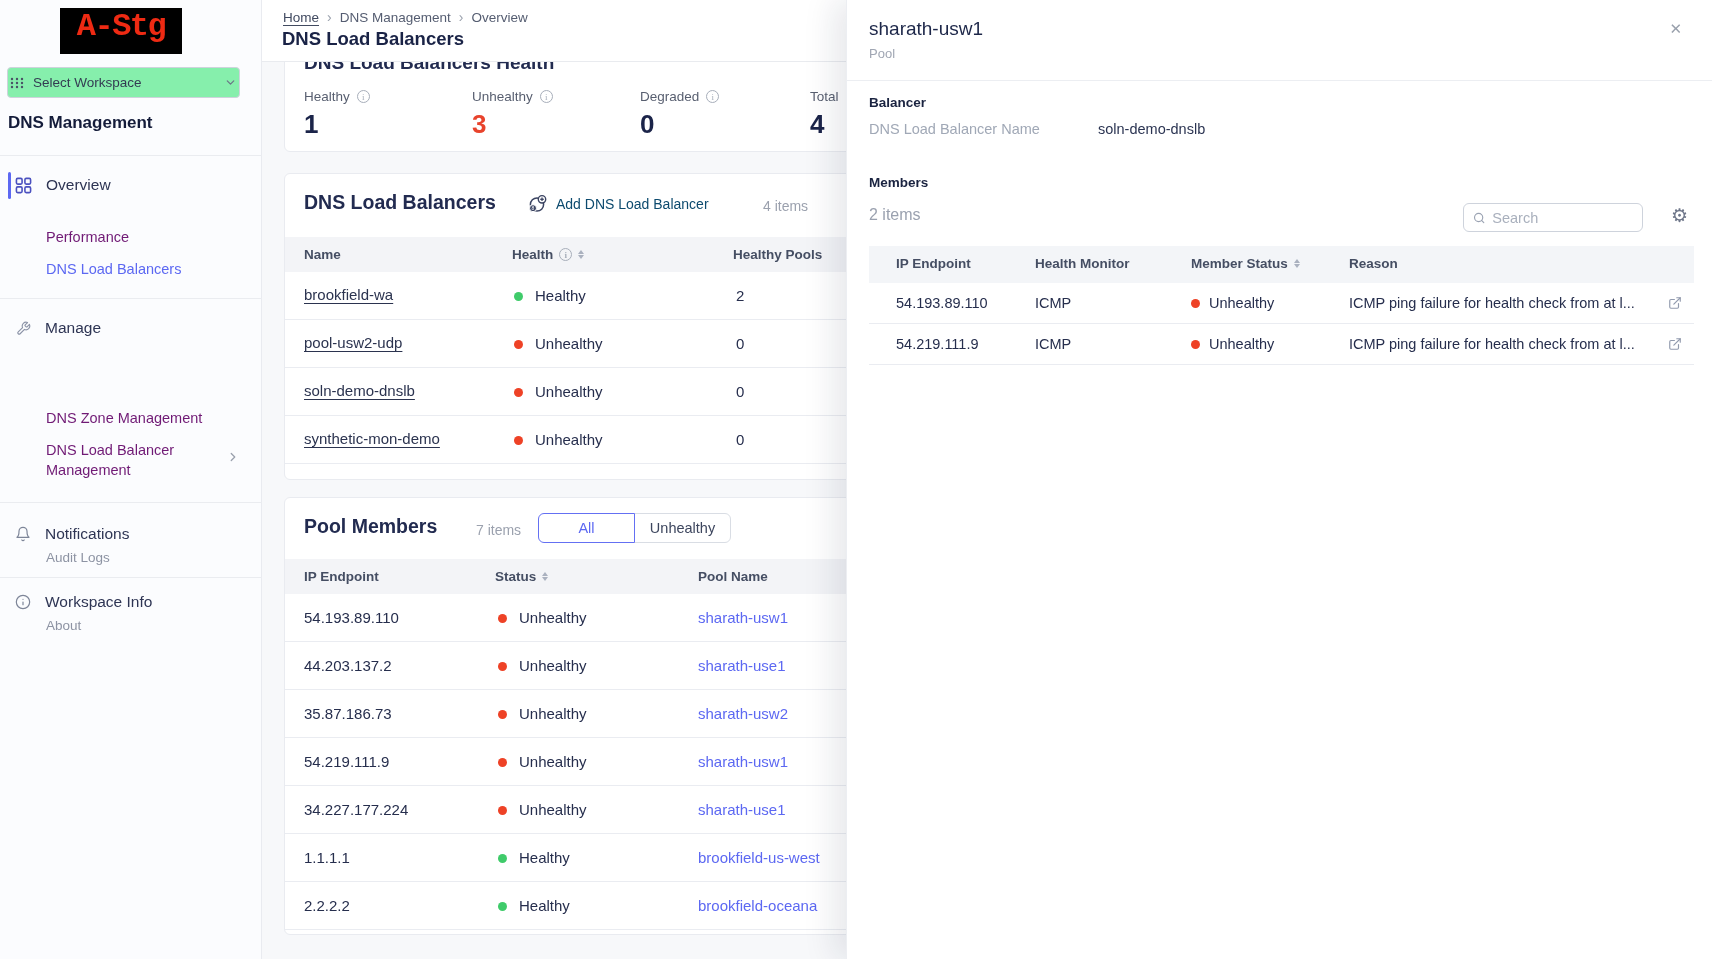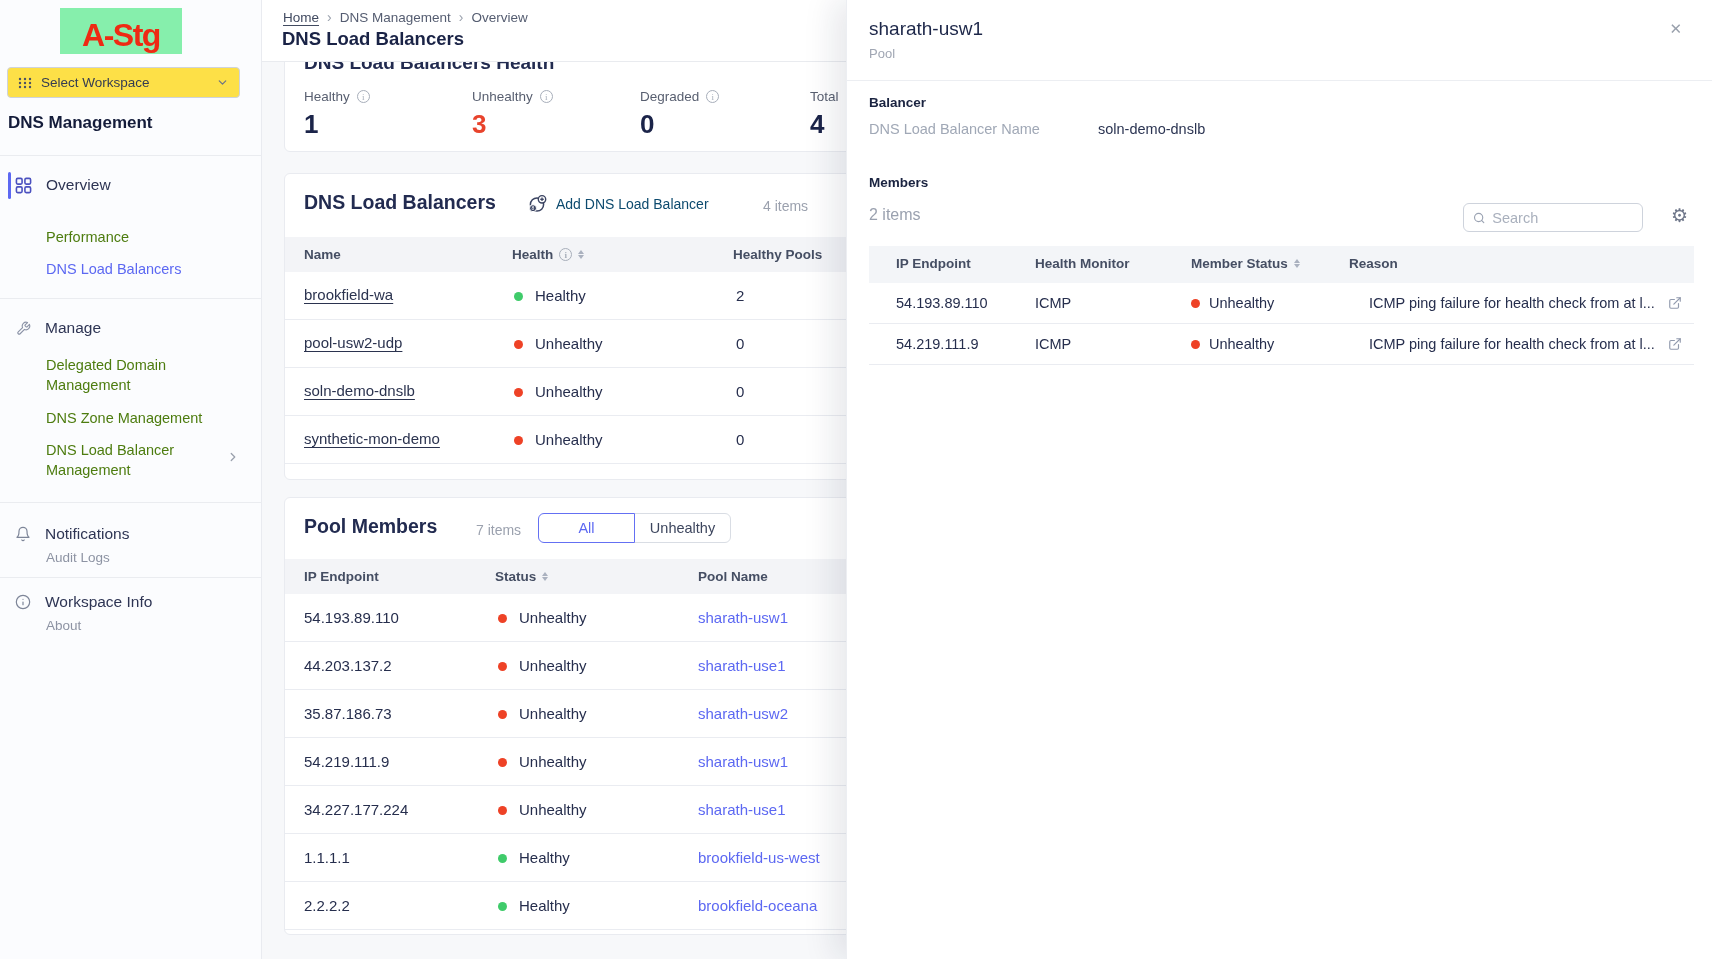--- a/index.html
+++ b/index.html
@@ -5,33 +5,33 @@
   * { margin:0; padding:0; box-sizing:border-box; }
   html,body { width:1712px; height:959px; }
   body {
     font-family:"Liberation Sans","DejaVu Sans",sans-serif;
     background:#f7f8fa; position:relative; overflow:hidden; color:#232c4f;
   }
   
   .sidebar { position:absolute; left:0; top:0; width:262px; height:959px;
     background:#fbfcfe; border-right:1px solid #e9ebf0; z-index:6; }
   .logo-wrap { position:absolute; left:60px; top:8px; width:122px; height:46px;
-    background:#86efac; display:flex; align-items:flex-end; justify-content:center; }
+    background:#000000; display:flex; align-items:flex-start; justify-content:center;font-family:Liberation Mono, monospace; }
   .logo { font-size:32px; font-weight:800; color:#ee2a13; letter-spacing:-1.5px; }
   .ws-select { position:absolute; left:7px; top:67px; width:233px; height:31px;
-    background:#fde047; border:1px solid #ced3dc; border-radius:4px;
-    display:flex; align-items:center; padding:0 10px; gap:9px; cursor:pointer; }
+    background:#86efac; border:1px solid #ced3dc; border-radius:4px;
+    display:flex; align-items:center; padding:0 2px; gap:9px; cursor:pointer; }
   .ws-select .lbl { font-size:13.5px; color:#333b52; }
   .ws-select .chev { margin-left:auto; display:flex; }
   .product-title { position:absolute; left:8px; top:113px; font-size:17px; font-weight:700; color:#141c3a; }
   .sb-div { position:absolute; left:0; width:262px; height:1px; background:#eaecf0; }
   .sb-row { position:absolute; display:flex; align-items:center; gap:14px; }
   .sb-row .nav-lbl { font-size:15.5px; font-weight:500; color:#2e3554; }
   .active-bar { position:absolute; left:8px; top:172px; width:3px; height:27px; background:#5c68f2; border-radius:2px; }
-  .sb-sub { position:absolute; left:46px; font-size:14.5px; color:#4d7c0f; line-height:20px; cursor:pointer; }
+  .sb-sub { position:absolute; left:46px; font-size:14.5px; color:#701a75; line-height:20px; cursor:pointer; }
   .sb-sub.blue { color:#5c68f2; }
   .sb-sub.muted { font-size:13.5px; color:#8d93a3; }
   .sb-chev-right { position:absolute; left:226px; top:450px; display:flex; }
   
   .main { position:absolute; left:262px; top:0; width:1450px; height:959px; }
   .main-header { position:absolute; left:0; top:0; width:100%; height:62px;
     background:#fff; border-bottom:1px solid #e9ebef; z-index:5; }
   .breadcrumb { position:absolute; left:21px; top:9px; display:flex; align-items:center; gap:8px; font-size:13.5px; }
   .crumb { color:#555d71; cursor:pointer; }
   .crumb.home { color:#414a60; text-decoration:underline; text-underline-offset:3px; }
@@ -96,21 +96,21 @@
   .search-box input { border:none; outline:none; width:100%; font-size:14.5px; color:#2b3452;
     font-family:inherit; background:transparent; }
   .search-box input::placeholder { color:#a9b0bd; }
   .gear { position:absolute; left:824px; top:206px; font-size:19px; color:#6e7689; cursor:pointer; line-height:1; }
   .p-thead { position:absolute; left:22px; top:246px; width:825px; height:37px; background:#f3f5f8;
     display:flex; align-items:center; }
   .p-th { position:absolute; font-size:13.5px; font-weight:600; color:#454e63; display:flex; align-items:center; gap:6px; }
   .p-row { position:absolute; left:22px; width:825px; height:41px; border-bottom:1px solid #eaecf1; }
   .p-cell { position:absolute; top:12px; font-size:14.5px; color:#262e4d; white-space:nowrap; }
   .p-status { display:flex; align-items:center; gap:9px; }
-  .reason-cell { max-width:300px; overflow:hidden; text-overflow:ellipsis;margin-left:20px; }
+  .reason-cell { max-width:300px; overflow:hidden; text-overflow:ellipsis; }
   .ext-link { position:absolute; right:12px; top:13px; display:flex; cursor:pointer; }
 </style>
 </head>
 <body>
 
 <div class="sidebar">
   <div class="logo-wrap">
     <span class="logo">A-Stg</span>
   </div>
 
@@ -152,21 +152,20 @@
   <div class="sb-sub" style="top:227px">Performance</div>
   <div class="sb-sub blue" style="top:259px">DNS Load Balancers</div>
 
   <div class="sb-div" style="top:298px"></div>
   <div class="sb-row" style="left:16px; top:314px; height:28px;">
     <svg width="15" height="15" viewBox="0 0 24 24" fill="none" stroke="#8b93a7" stroke-width="1.8" stroke-linecap="round" stroke-linejoin="round">
       <path d="M14.7 6.3a1 1 0 0 0 0 1.4l1.6 1.6a1 1 0 0 0 1.4 0l3.77-3.77a6 6 0 0 1-7.94 7.94l-6.91 6.91a2.12 2.12 0 0 1-3-3l6.91-6.91a6 6 0 0 1 7.94-7.94l-3.76 3.76z"></path>
     </svg>
     <span class="nav-lbl">Manage</span>
   </div>
-  <div class="sb-sub" style="top:355px; width:165px;">Delegated Domain Management</div>
   <div class="sb-sub" style="top:408px">DNS Zone Management</div>
   <div class="sb-sub" style="top:440px; width:160px;">DNS Load Balancer Management</div>
   <span class="sb-chev-right">
     <svg width="14" height="14" viewBox="0 0 24 24" fill="none" stroke="#9aa1ad" stroke-width="2.2" stroke-linecap="round" stroke-linejoin="round">
         <polyline points="9 18 15 12 9 6"></polyline>
       </svg>
   </span>
 
   <div class="sb-div" style="top:502px"></div>
   <div class="sb-row" style="left:15px; top:520px; height:28px;">

